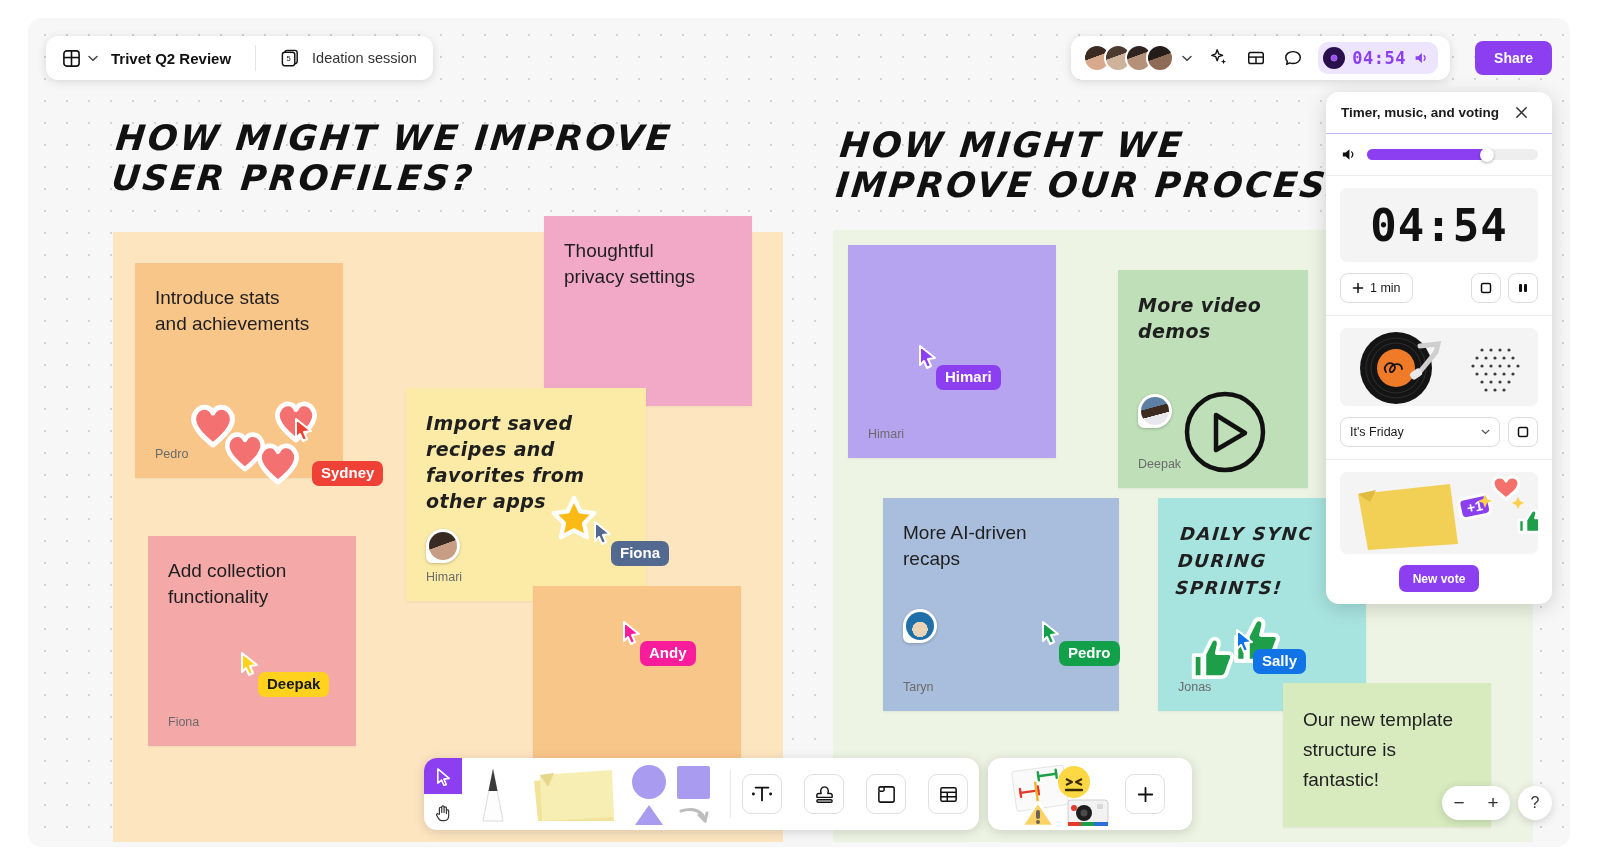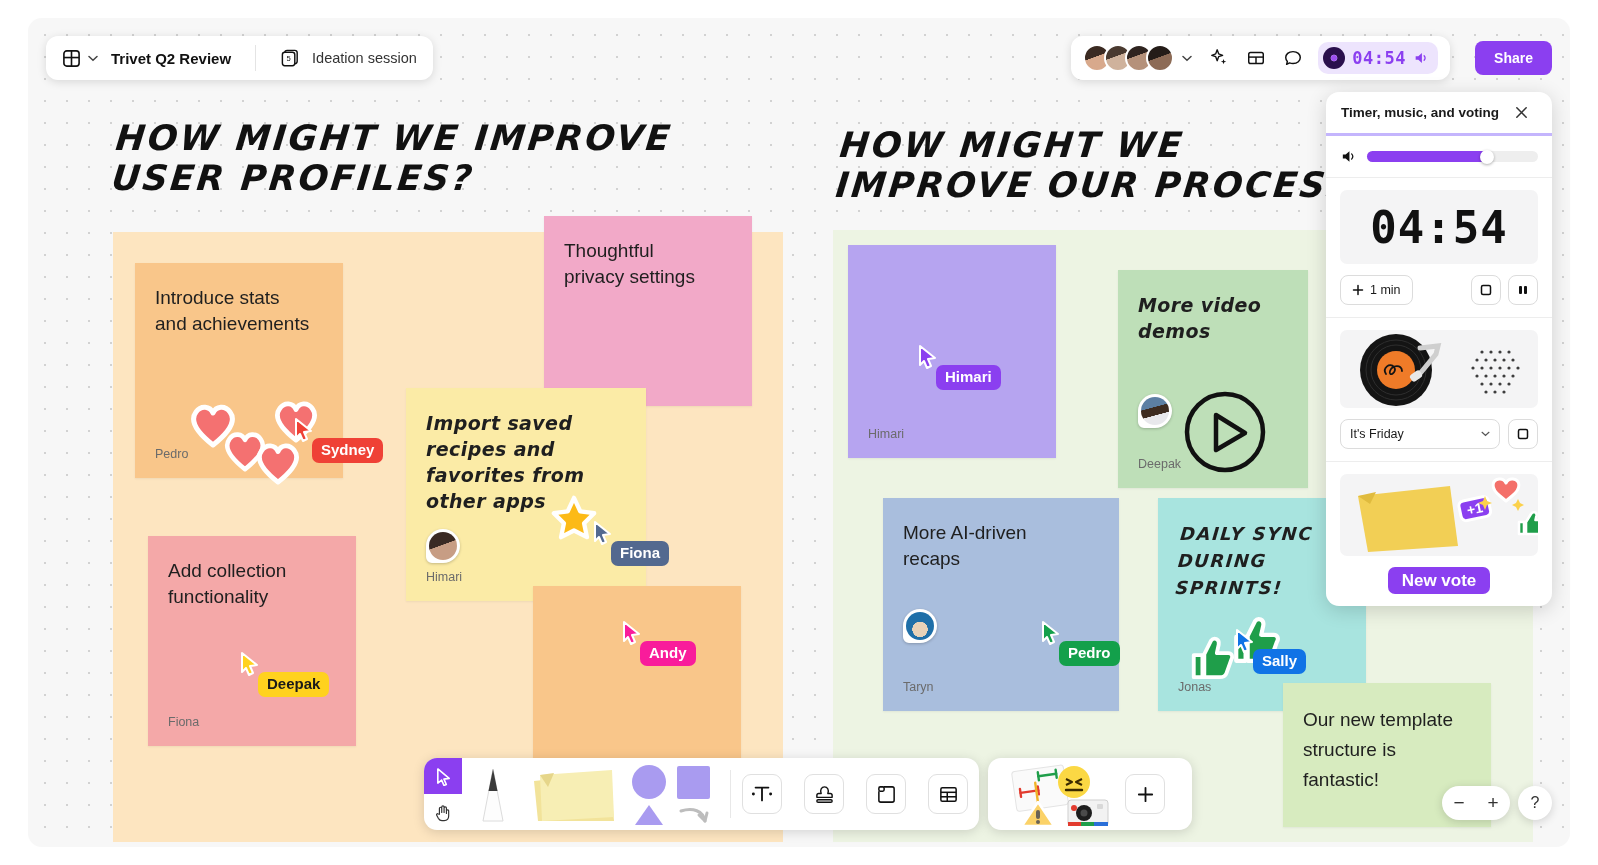--- a/index.html
+++ b/index.html
@@ -188,21 +188,21 @@
     right: 46px; top: 92px;
     width: 226px;
     background: #ffffff;
     border-radius: 13px;
     box-shadow: 0 4px 20px rgba(0,0,0,.16);
     overflow: hidden;
   }
   .panel-header {
     display: flex; align-items: center; justify-content: space-between;
     padding: 13px 23px 13px 15px;
-    border-bottom: 3px solid #c4b5fd;
+    border-bottom: 1px solid #c4b5fd;
   }
   .panel-title { font-size: 13.5px; font-weight: 600; color: #1a1a1a; }
   .panel-section { padding: 12px 14px; border-bottom: 1px solid #ededed; }
   .volume-row { display: flex; align-items: center; gap: 10px; }
   .slider-track {
     flex: 1; height: 11px; background: #eeeeee; border-radius: 6px; position: relative;
   }
   .slider-fill { position: absolute; left: 0; top: 0; bottom: 0; border-radius: 6px; background: #8b3ff0; }
   .slider-knob {
     position: absolute; top: 50%; width: 14px; height: 14px;
@@ -239,21 +239,21 @@
     padding: 0 9px; font-size: 12.5px; color: #1a1a1a; background: #fff; cursor: pointer;
   }
   #vote-art {
     background: #f4f4f5; border-radius: 7px; height: 82px;
     position: relative; overflow: hidden;
   }
   #new-vote-button {
     display: block; margin: 11px auto 0 auto;
     background: #8b3ff0; color: #fff; border: none; border-radius: 7px;
     height: 27px; padding: 0 14px;
-    font-size: 17px; font-weight: 600;
+    font-size: 12px; font-weight: 600;
     font-family: "Liberation Sans", sans-serif;
     cursor: pointer;
   }
 
   
   #bottom-bar {
     position: absolute;
     left: 424px; bottom: 35px;
     display: flex; align-items: stretch; gap: 9px;
   }
@@ -409,21 +409,21 @@
     <div class="note" id="note-template">
       <div class="note-text">Our new template
 structure is
 fantastic!</div>
     </div>
 
     <div class="cursor" style="left:266px; top:400px;">
       <svg width="20" height="24" viewBox="0 0 20 24">
         <path d="M2 1 L17 13 L10 14 L13 21 L9 23 L6 16 L2 20 Z" fill="#ef4136" stroke="#fff" stroke-width="2" stroke-linejoin="round"></path>
       </svg>
-      <div class="tag" style="background:#ef4136;">Sydney</div>
+      <div class="tag" style="background:#ef4136;margin-top:23px;">Sydney</div>
     </div>
 
     <div class="cursor" style="left:565px; top:503px;">
       <svg width="20" height="24" viewBox="0 0 20 24">
         <path d="M2 1 L17 13 L10 14 L13 21 L9 23 L6 16 L2 20 Z" fill="#53698f" stroke="#fff" stroke-width="2" stroke-linejoin="round"></path>
       </svg>
       <div class="tag" style="background:#53698f;">Fiona</div>
     </div>
 
     <div class="cursor dark-tag" style="left:212px; top:634px;">

